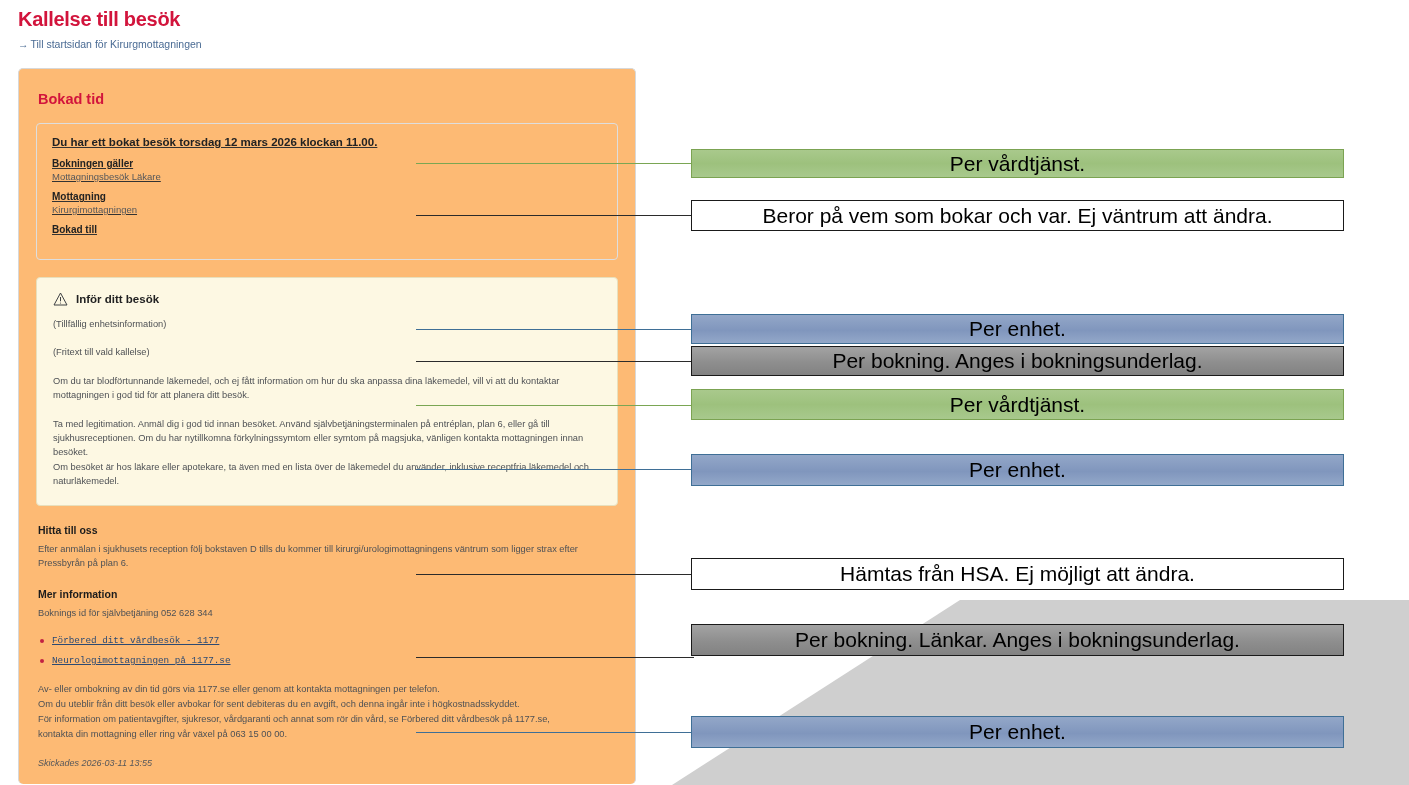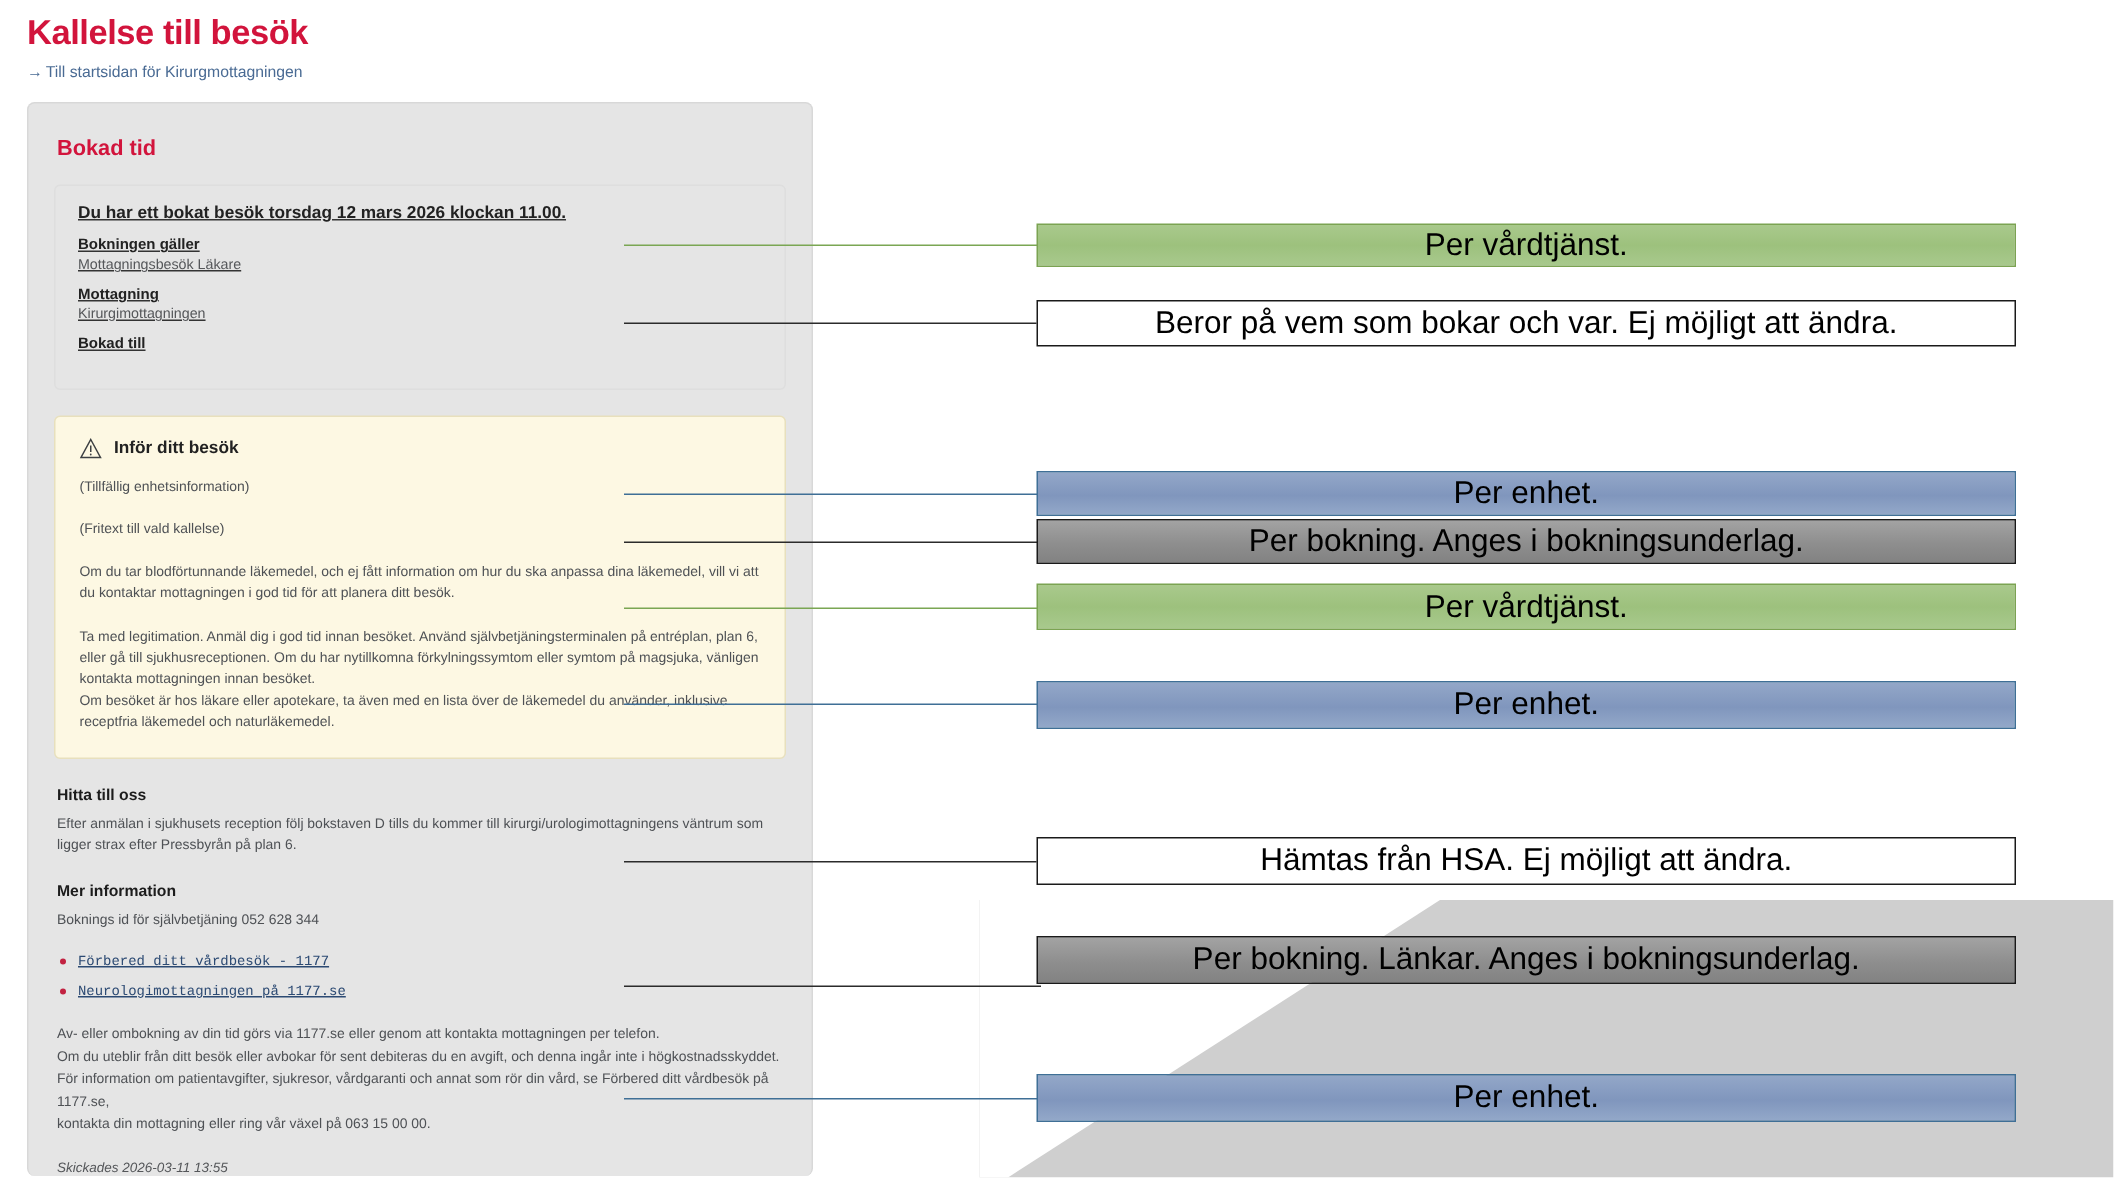--- a/index.html
+++ b/index.html
@@ -18,45 +18,45 @@
   .wedge-svg { position: absolute; left: 0; top: 0; z-index: 0; }
 
   
   .doc {
     position: absolute;
     left: 0; top: 0;
     width: 660px;
     z-index: 3;
   }
   .page-title {
-    font-size: 23px;
+    font-size: 20px;
     font-weight: bold;
     color: #d2143c;
     margin: 8px 0 0 18px;
     letter-spacing: -0.3px;
   }
   .back-link {
     margin: 7px 0 0 18px;
     font-size: 10.5px;
     color: #4a6b94;
     text-decoration: none;
     display: inline-block;
   }
   .back-link .arrow { margin-right: 2px; }
 
   .card {
     position: absolute;
     left: 18px;
     top: 68px;
-    width: 524px;
+    width: 618px;
     height: 716px;
     border: 1px solid #d8d8d8;
     border-radius: 5px;
     border-bottom: none;
-    background: #e5e5e5;
+    background: #fdba74;
     box-sizing: border-box;
   }
   .card-title {
     font-size: 14.5px;
     font-weight: bold;
     color: #d2143c;
     margin: 22px 0 0 19px;
   }
 
   .inner-box {
@@ -281,21 +281,21 @@
 <div class="conn blue" style="left:416px; top:469px; width:278px;"></div>
 <div class="conn dark" style="left:416px; top:574px; width:278px;"></div>
 <div class="conn dark" style="left:416px; top:657px; width:278px;"></div>
 <div class="conn blue" style="left:416px; top:732px; width:278px;"></div>
 
 <div class="callout green" style="left:691px; top:149px; width:653px; height:29px;">
   <span>Per vårdtjänst.</span>
 </div>
 
 <div class="callout white" style="left:691px; top:200px; width:653px; height:31px;">
-  <span>Beror på vem som bokar och var. Ej möjligt att ändra.</span>
+  <span>Beror på vem som bokar och var. Ej väntrum att ändra.</span>
 </div>
 
 <div class="callout blue" style="left:691px; top:314px; width:653px; height:30px;">
   <span>Per enhet.</span>
 </div>
 
 <div class="callout grey" style="left:691px; top:346px; width:653px; height:30px;">
   <span>Per bokning. Anges i bokningsunderlag.</span>
 </div>
 

